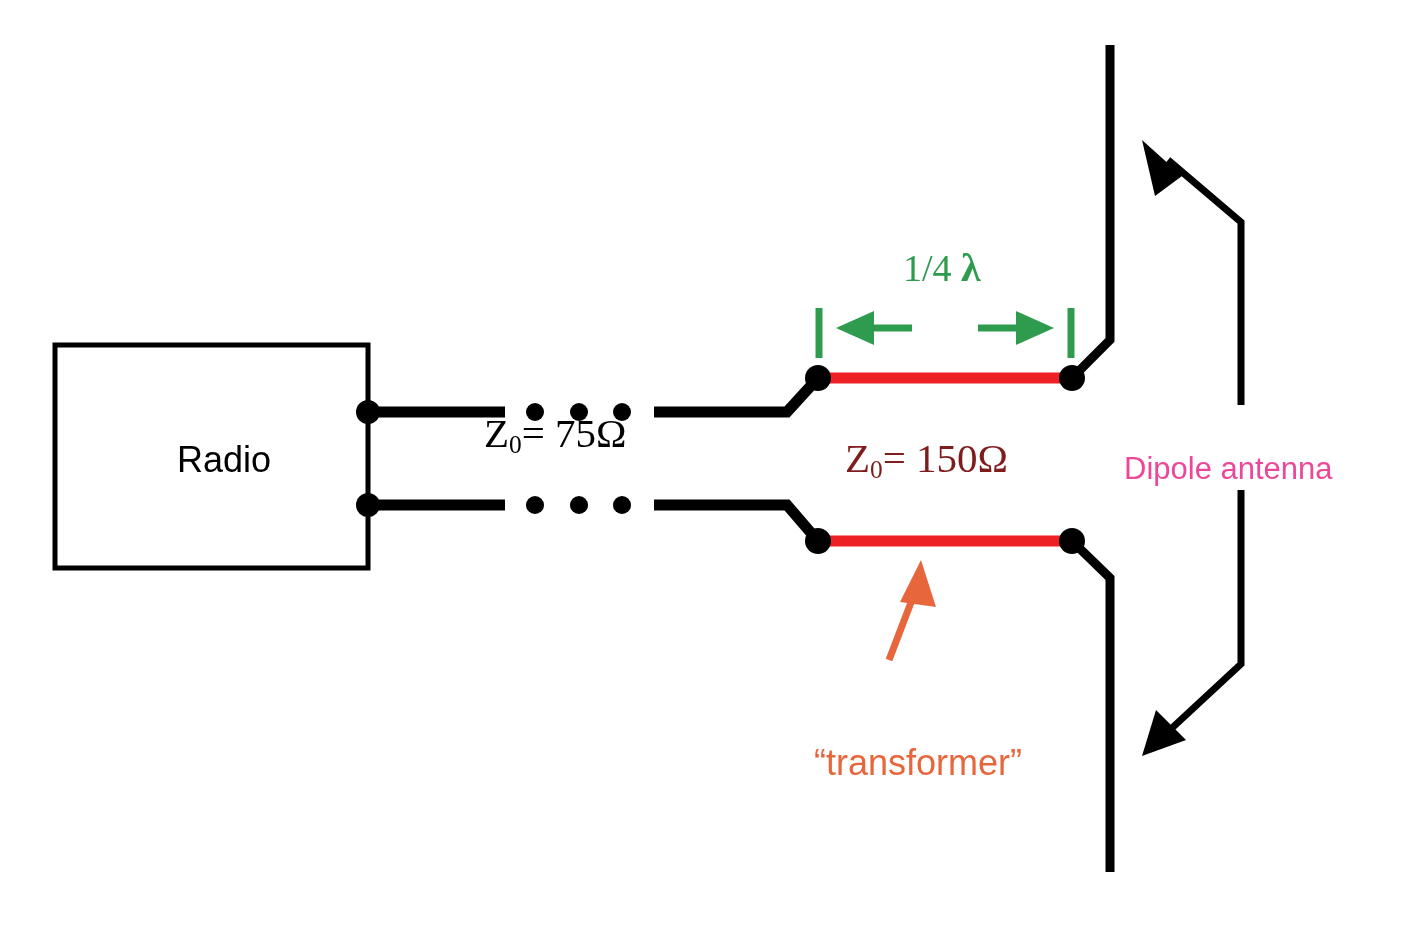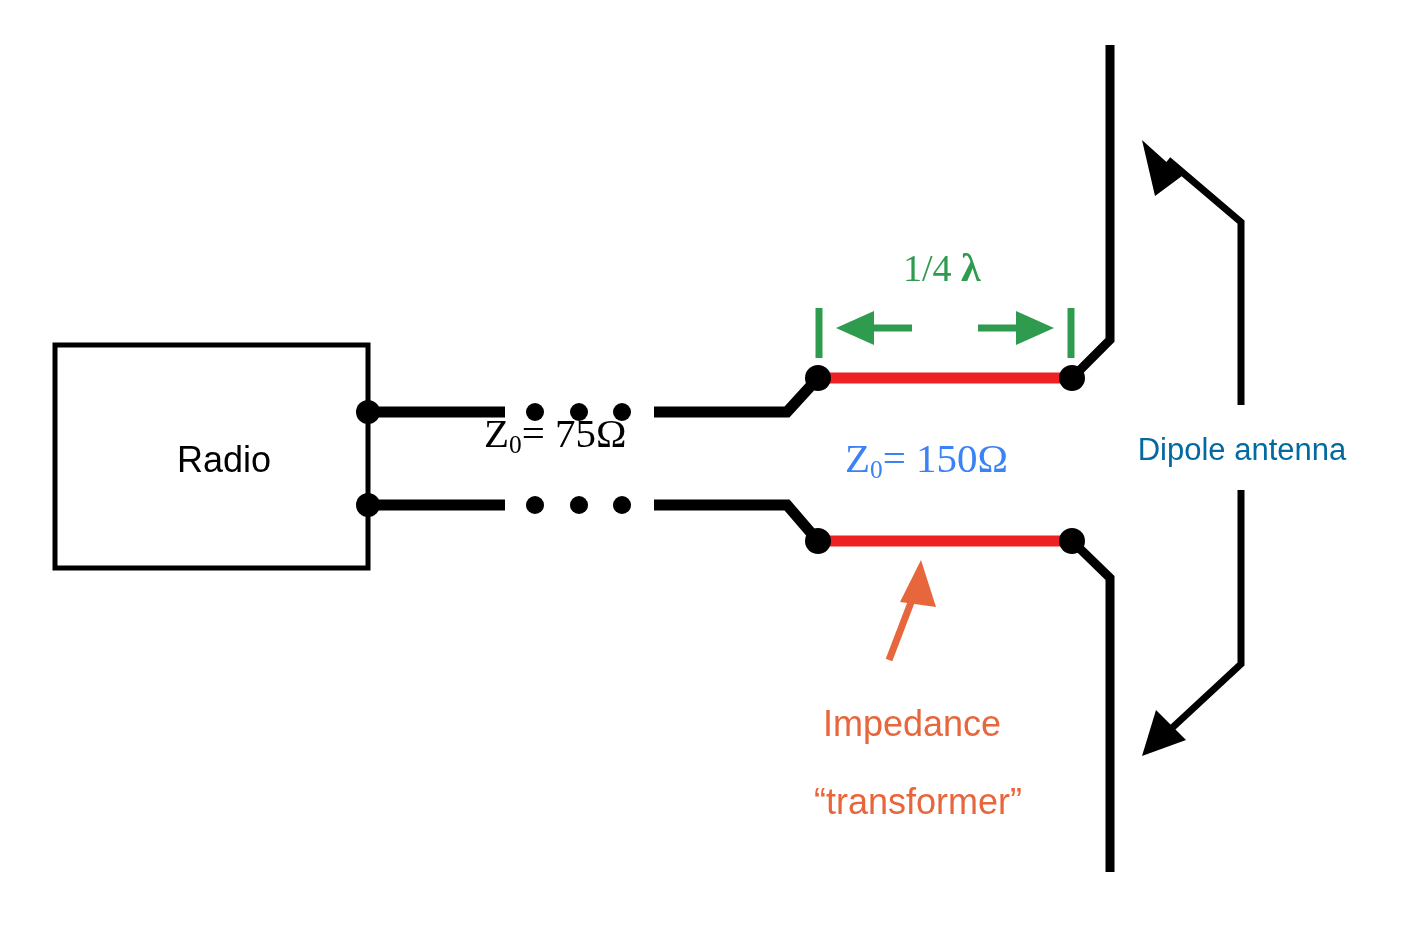--- a/index.html
+++ b/index.html
@@ -50,38 +50,37 @@
   #z0-feedline-label {
     left: 484px;
     top: 411px;
     font-size: 41px;
     color: #000000;
   }
   #z0-transformer-label {
     left: 845px;
     top: 436px;
     font-size: 41px;
-    color: #3b82f6;
+    color: #7f1d1d;
   }
   #quarter-wave-label {
     left: 903px;
     top: 246px;
     font-size: 38px;
     color: #2E9B4E;
   }
   #quarter-wave-label .lam {
     font-weight: bold;
     font-size: 40px;
   }
   #dipole-label {
     left: 1124px;
-    top: 398px;
+    top: 417px;
     width: 236px;
-    text-align: center;
-    color: #0369a1;
+    color: #ec4899;
   }
   #dipole-label .dipole-name {
     display: block;
     font-family: "Liberation Sans", sans-serif;
     font-size: 31px;
   }
   #dipole-label .dipole-imp {
     display: block;
     font-family: "Liberation Serif", serif;
     font-size: 31px;
@@ -181,17 +180,16 @@
 
   <div class="lbl lbl-serif" id="z0-transformer-label"><span>Z</span><sub class="zsub">0</sub><span>= 150Ω</span></div>
 
   <div class="lbl lbl-serif" id="quarter-wave-label"><span>1/4 </span><span class="lam">λ</span></div>
 
   <div class="lbl" id="dipole-label">
     <span class="dipole-name">Dipole antenna</span>
   </div>
 
   <div class="lbl lbl-sans" id="transformer-callout">
-    <span>Impedance</span>
     <span class="line2">“transformer”</span>
   </div>
 
 </div>
 
 </body></html>

